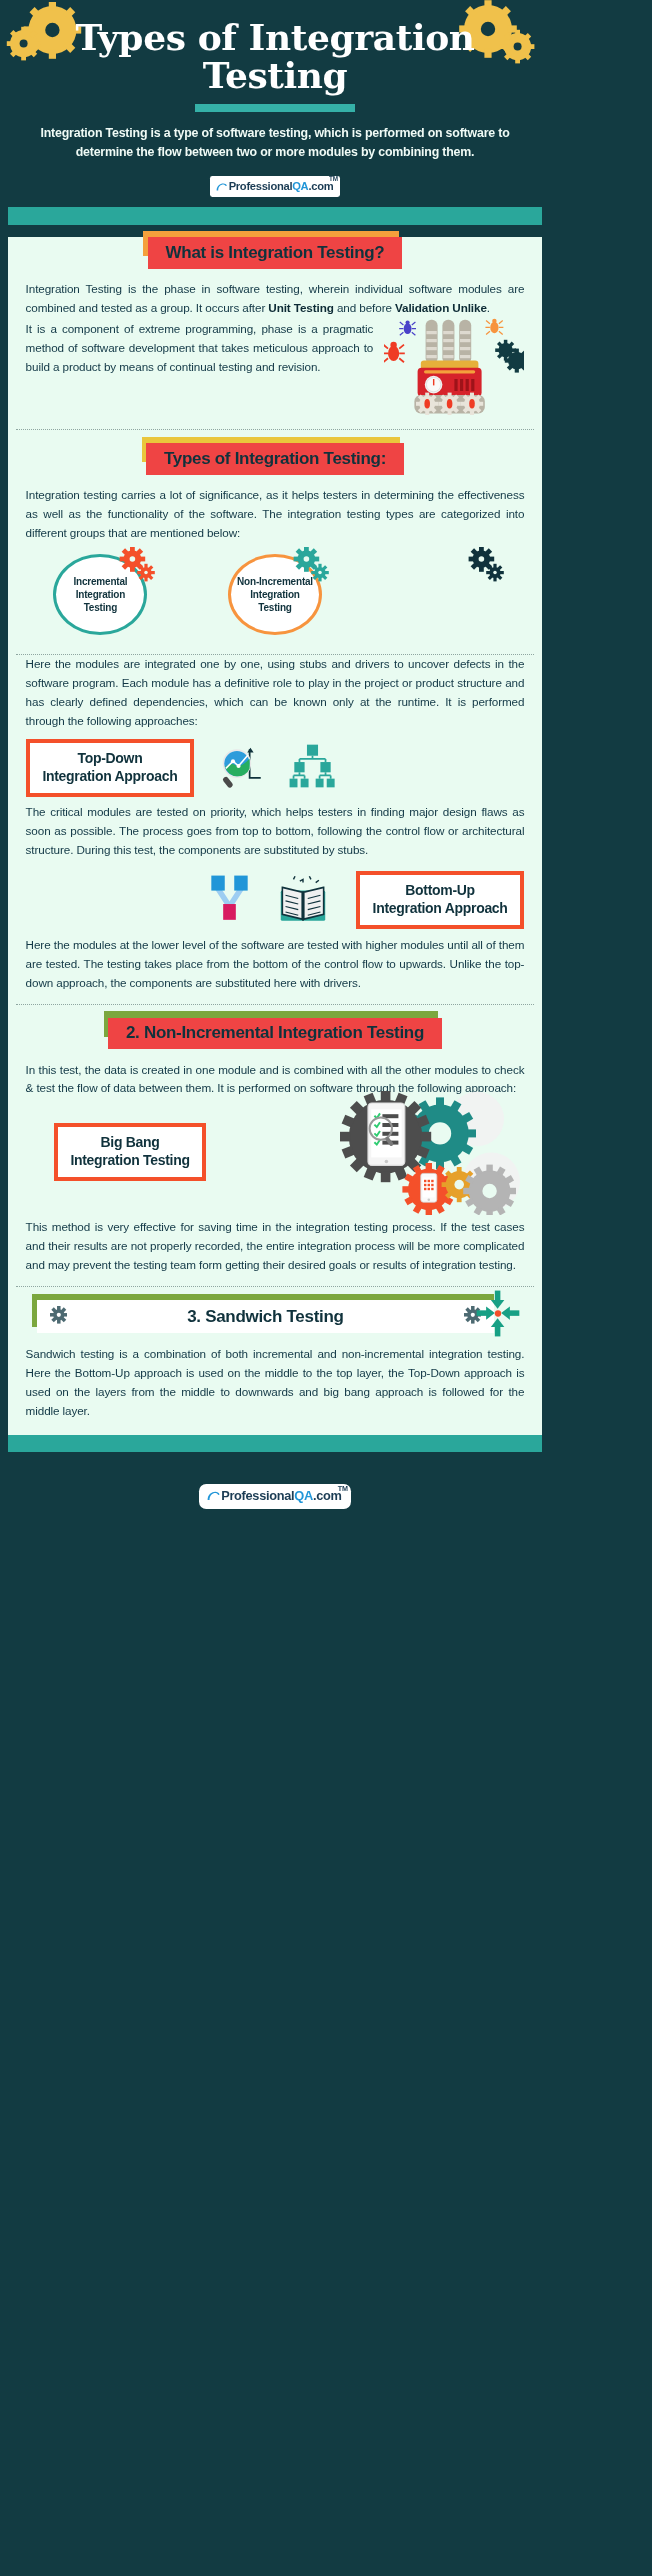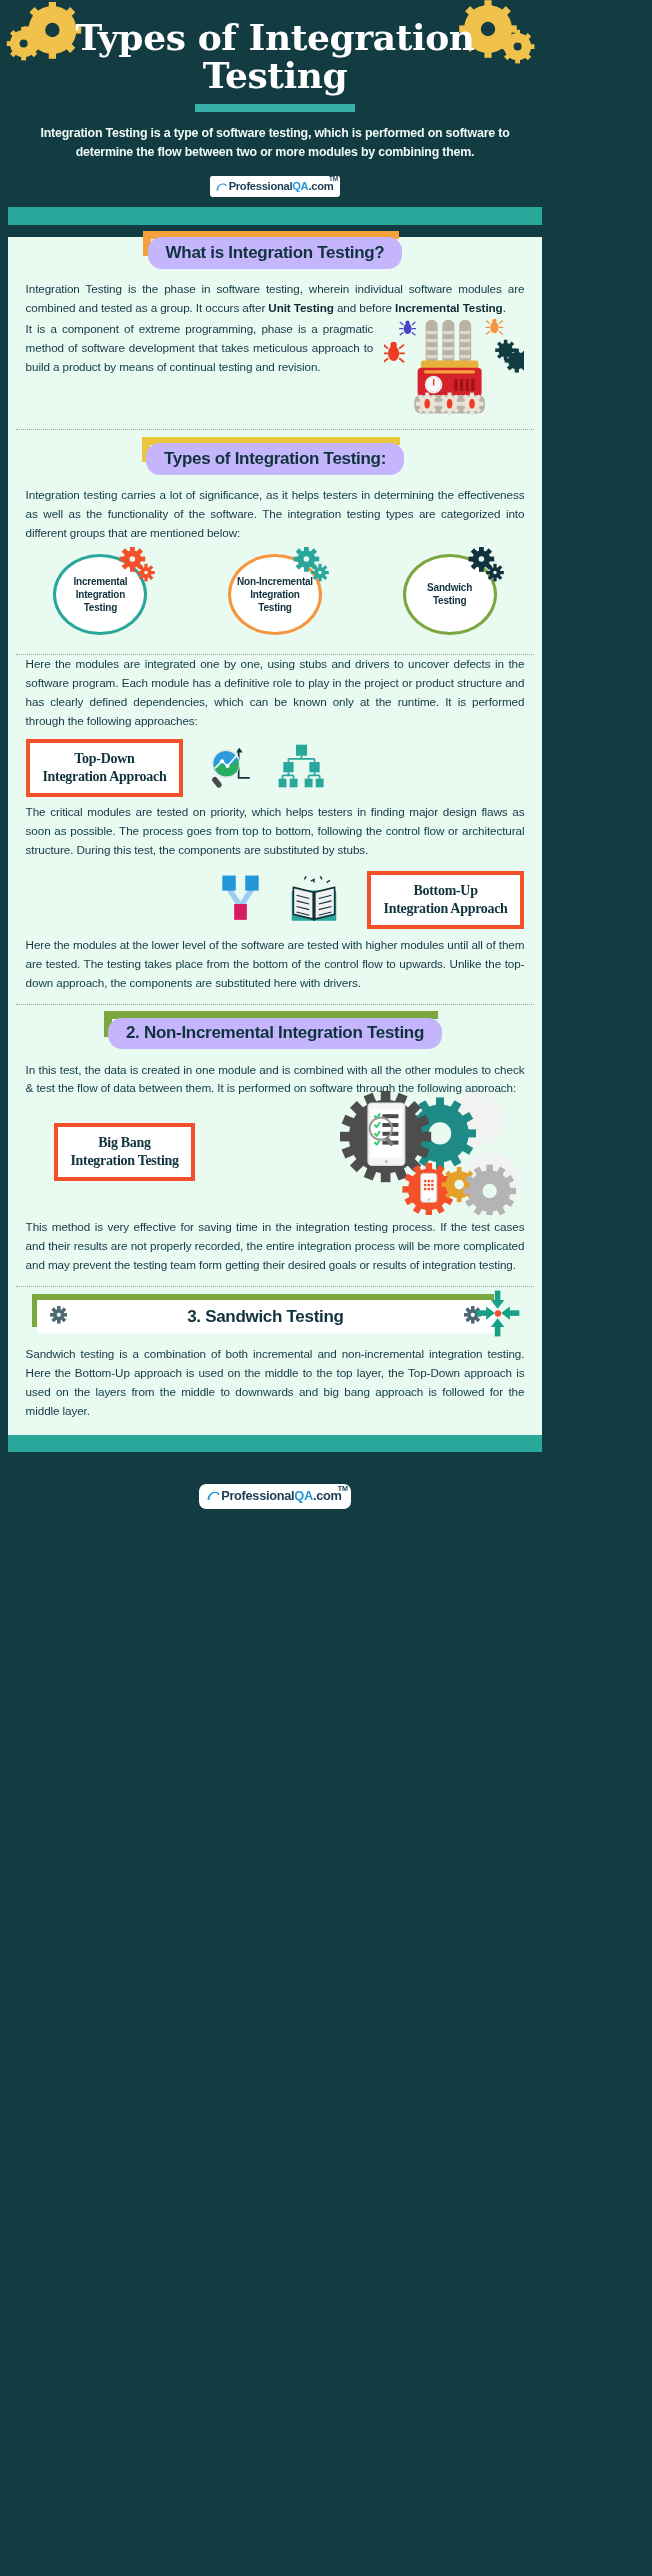--- a/index.html
+++ b/index.html
@@ -116,30 +116,29 @@
   }
   .heading-accent i {
     position: absolute; display: block;
   }
   .heading-accent .top-bar { left: 4.8px; top: 0; height: 8px; right: 0; }
   .heading-accent .side-bar { left: 0; top: 0; bottom: 6.4px; width: 8px; }
 
   .heading-text {
     position: relative;
     z-index: 2;
-    background: #c4b5fd;
+    background: #ef4444;
     color: #10323c;
     font-weight: bold;
     font-size: 17px;
     letter-spacing: -0.3px;
     padding: 4.8px 17.6px 4.8px 17.6px;
     white-space: nowrap;
     display: inline-block;
     line-height: 1.3;
-    border-radius: 14px;
   }
 
   
   p.body-text {
     font-size: 11.7px;
     color: #123846;
     line-height: 1.62;
     text-align: justify;
     letter-spacing: -0.1px;
     margin: 0 0 0 0;
@@ -182,21 +181,20 @@
     text-align: center;
     display: inline-block;
   }
   .approach-box .lbl {
     font-size: 14px;
     font-weight: bold;
     color: #10323c;
     line-height: 1.28;
     letter-spacing: -0.3px;
     white-space: nowrap;
-    font-family: Liberation Serif, serif;
   }
 
   .approach-row {
     display: flex;
     align-items: center;
     padding: 8px 17.6px 6.4px 17.6px;
     gap: 16px;
   }
   .approach-row.right { justify-content: flex-end; }
   .icon-pair { display: flex; align-items: center; gap: 24px; }
@@ -338,21 +336,21 @@
 
     <div class="heading-block">
       <span class="heading-accent">
         <i class="top-bar" style="background:#f4a03c"></i>
         <i class="side-bar" style="background:#f4a03c"></i>
       </span>
       <span class="heading-text">What is Integration Testing?</span>
     </div>
 
     <div class="inner">
-      <p class="body-text"><span>Integration Testing is the phase in software testing, wherein individual software modules are combined and tested as a group. It occurs after </span><b>Unit Testing</b><span> and before </span><b>Incremental Testing</b><span>.</span></p>
+      <p class="body-text"><span>Integration Testing is the phase in software testing, wherein individual software modules are combined and tested as a group. It occurs after </span><b>Unit Testing</b><span> and before </span><b>Validation Unlike</b><span>.</span></p>
 
       <div class="row-flex" style="margin-top:1.6px;">
         <div class="text-col">
           <p class="body-text">It is a component of extreme programming, phase is a pragmatic method of software development that takes meticulous approach to build a product by means of continual testing and revision.</p>
         </div>
         <div class="illus" style="margin-left:11.2px;margin-top:-4.8px;">
           <svg width="140" height="100" viewBox="0 0 175 125">
 
             <g transform="translate(22,8) scale(0.75)" fill="#4a42c9">
               <ellipse cx="10" cy="12" rx="6.5" ry="9"></ellipse>
@@ -581,23 +579,20 @@
                     <rect x="6" y="-2" width="5" height="4"></rect>
                   </g>
                 <circle r="2.2" fill="#e9fbf1"></circle>
               </g>
             </g>
           </svg>
         </span>
       </div>
 
       <div class="circle-item">
-        <div class="circle" style="border:3.2px solid #7ba73e;">
-          <span>Sandwich Testing</span>
-        </div>
         <span class="circle-gears">
           <svg width="40" height="40" viewBox="0 0 50 50">
             <g fill="#10323c">
               <g transform="translate(18,15)">
                 <circle r="11"></circle>
                 <rect x="-3" y="-16" width="6" height="7"></rect>
                   <rect x="-3" y="9" width="6" height="7"></rect>
                 <rect x="-16" y="-3" width="7" height="6"></rect>
                   <rect x="9" y="-3" width="7" height="6"></rect>
                 <g transform="rotate(45)">

